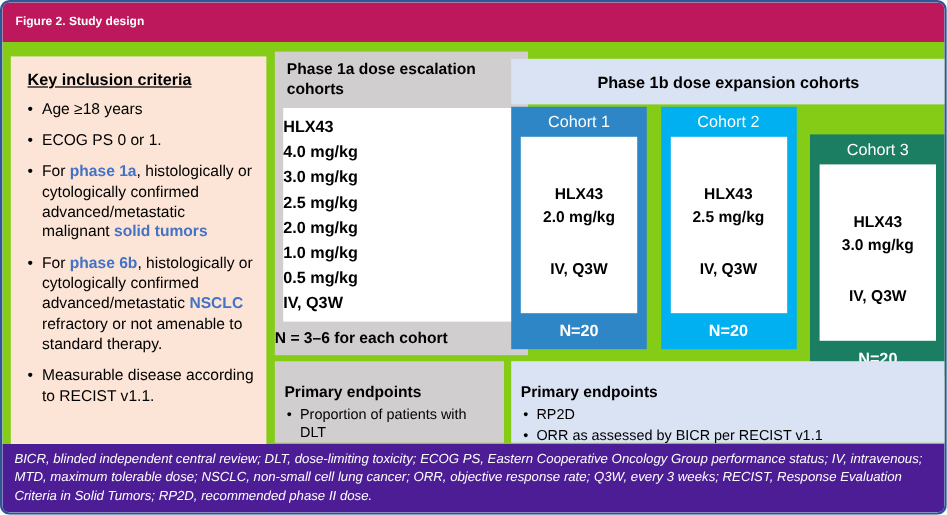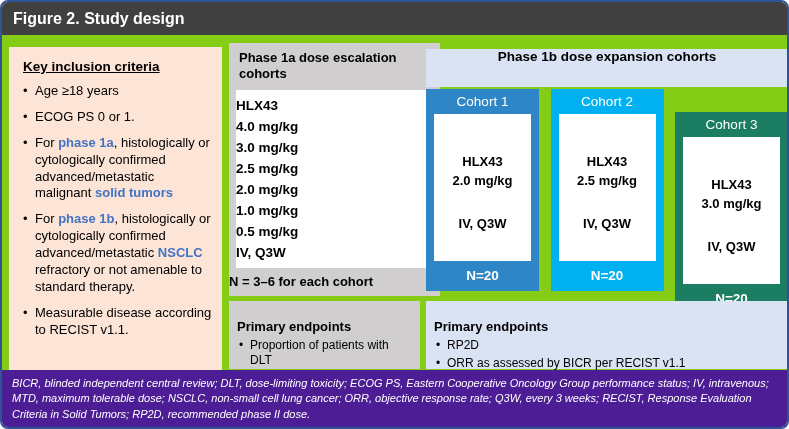--- a/index.html
+++ b/index.html
@@ -2,22 +2,22 @@
 <html><head>
 <meta charset="utf-8">
 <style>
   html,body { margin:0; padding:0; background:#fff; }
   .figure {
     position:relative; width:789px; height:429px; box-sizing:border-box;
     border:2px solid #2F5597; border-radius:8px; overflow:hidden;
     background:#fff; font-family:"Liberation Sans", sans-serif; color:#000;
   }
   .hdr {
-    background:#404040; color:#fff; height:33px; line-height:33px;
-    padding:0 11px; font-size:16px; font-weight:bold;
+    background:#be185d; color:#fff; height:33px; line-height:33px;
+    padding:0 11px; font-size:10px; font-weight:bold;
   }
   .content { position:absolute; top:33px; left:0; right:0; bottom:57px; background:#84cc16; }
   .ftr {
     position:absolute; left:0; right:0; bottom:0; height:57px; box-sizing:border-box;
     background:#4c1d95; color:#fff; font-style:italic; font-size:11px;
     line-height:1.4; padding:6px 10px;
   }
 
   
   .panel-inclusion {
@@ -45,21 +45,21 @@
   .panel-ep { position:absolute; top:266px; height:68px; box-sizing:border-box; padding:18px 8px; font-size:12px; }
   .panel-ep.gray { left:227px; width:191px; background:#D0CECE; }
   .panel-ep.blue { left:424px; width:362px; background:#DAE3F3; }
   .ep-title { font-weight:bold; font-size:13px; margin:0 0 4px 0; }
   .panel-ep ul.blist li { margin-bottom:3px; padding-left:13px; line-height:1.25; }
 
   
   .exp-header {
     position:absolute; left:424px; top:14px; width:362px; height:38px;
     background:#DAE3F3; box-sizing:border-box; font-weight:bold; font-size:13.5px;
-    display:flex; justify-content:center;
+    display:flex; align-items:center; justify-content:center;
   }
   .cohort-row {
     position:absolute; left:424px; top:54px; width:362px; height:202px;
     display:flex; justify-content:space-between;
   }
   .cohort-card { width:113px; height:202px; display:flex; flex-direction:column; box-sizing:border-box; }
   .cohort-hd { color:#fff; font-weight:normal; font-size:13.5px; line-height:25px; text-align:center; }
   .cohort-body {
     background:#fff; margin:0 8px; flex:1; box-sizing:border-box;
     text-align:center; font-weight:bold; font-size:13px; line-height:19px; padding-top:38px;
@@ -84,21 +84,21 @@
         <li>
           <span>Age ≥18 years</span>
         </li>
         <li>
           <span>ECOG PS 0 or 1.</span>
         </li>
         <li>
           <span>For </span><span class="accent">phase 1a</span><span>, histologically or cytologically confirmed advanced/metastatic malignant </span><span class="accent">solid tumors</span>
         </li>
         <li>
-          <span>For </span><span class="accent">phase 1b</span><span>, histologically or cytologically confirmed advanced/metastatic </span><span class="accent">NSCLC</span><span> refractory or not amenable to standard therapy.</span>
+          <span>For </span><span class="accent">phase 6b</span><span>, histologically or cytologically confirmed advanced/metastatic </span><span class="accent">NSCLC</span><span> refractory or not amenable to standard therapy.</span>
         </li>
         <li>
           <span>Measurable disease according to RECIST v1.1.</span>
         </li>
       </ul>
     </div>
 
     <div class="panel-esc">
       <div class="esc-title">Phase 1a dose escalation cohorts</div>
       <div class="dose-box">

